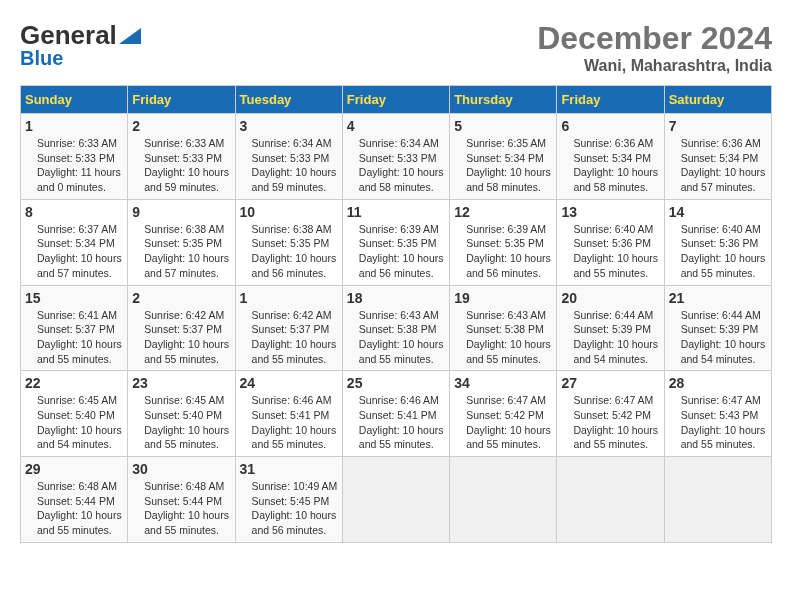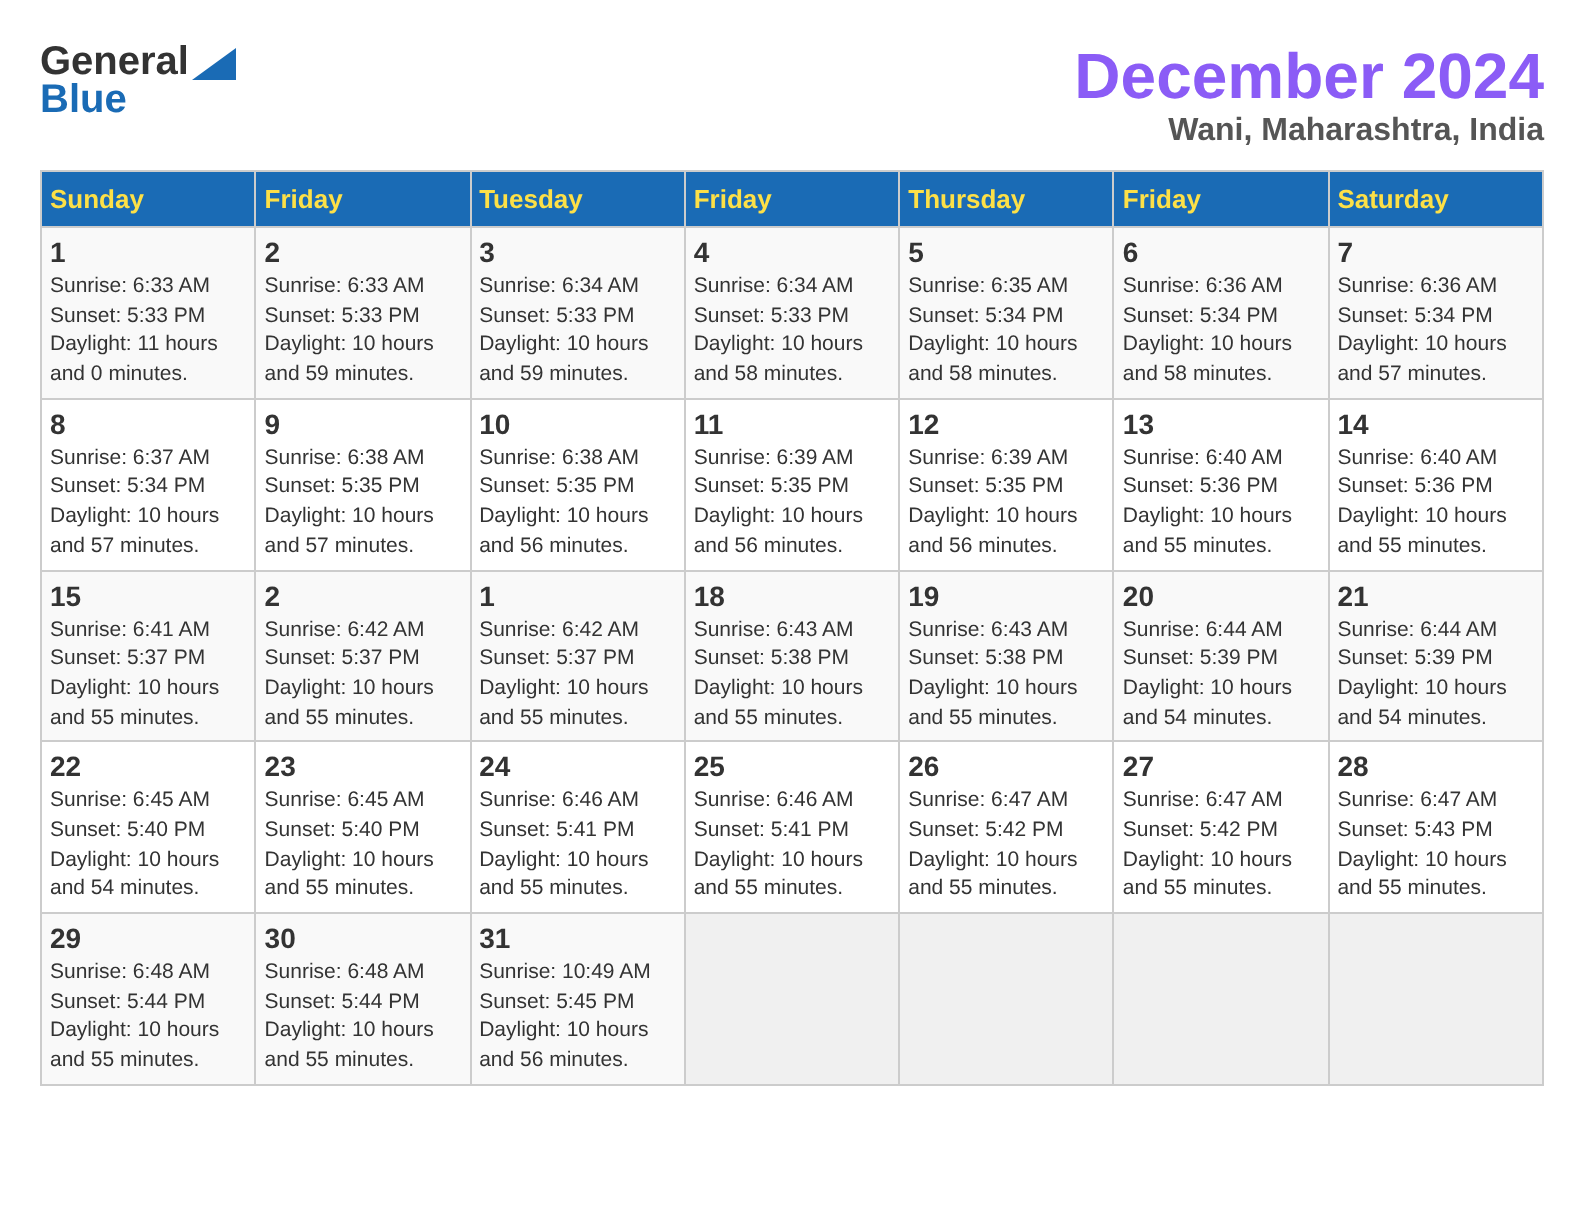--- a/index.html
+++ b/index.html
@@ -15,21 +15,21 @@
       justify-content: space-between;
       align-items: flex-start;
       margin-bottom: 10px;
     }
     .title-block {
       text-align: right;
     }
     .title-block h1 {
       font-size: 32px;
       font-weight: bold;
-      color: #8b5cf6;
+      color: #737373;
     }
     .title-block h2 {
       font-size: 16px;
       color: #555;
       font-weight: bold;
     }
     table {
       width: 100%;
       border-collapse: collapse;
       font-size: 11px;
@@ -58,38 +58,39 @@
       font-size: 14px;
       font-weight: bold;
       color: #333;
       display: block;
       margin-bottom: 2px;
     }
     .day-info {
       font-size: 10.5px;
       color: #333;
       line-height: 1.4;
+      margin-left: 12px;
     }
     td.empty {
       background: #f0f0f0 !important;
     }
     .logo-container {
       display: flex;
       align-items: center;
       gap: 2px;
     }
   </style>
 </head>
 <body>
 
 <div class="header">
   <div class="logo-container">
     <div>
       <div style="display:flex;align-items:center;gap:0px;">
-        <span style="font-size:20px;font-weight:bold;color:#333;">General</span>
+        <span style="font-size:26px;font-weight:bold;color:#333;">General</span>
         <svg width="22" height="16" viewBox="0 0 22 16" style="margin-left:2px;">
           <polygon points="0,16 22,0 22,16" fill="#1a6bb5"></polygon>
         </svg>
       </div>
       <span style="font-size:20px;font-weight:bold;color:#1a6bb5;display:block;margin-top:-4px;">Blue</span>
     </div>
   </div>
   <div class="title-block">
     <h1>December 2024</h1>
     <h2>Wani, Maharashtra, India</h2>
@@ -210,21 +211,21 @@
         </td>
         <td>
           <span class="day-num">24</span>
           <div class="day-info"><span>Sunrise: 6:46 AM</span><br><span>Sunset: 5:41 PM</span><br><span>Daylight: 10 hours and 55 minutes.</span></div>
         </td>
         <td>
           <span class="day-num">25</span>
           <div class="day-info"><span>Sunrise: 6:46 AM</span><br><span>Sunset: 5:41 PM</span><br><span>Daylight: 10 hours and 55 minutes.</span></div>
         </td>
         <td>
-          <span class="day-num">26</span>
+          <span class="day-num">34</span>
           <div class="day-info"><span>Sunrise: 6:47 AM</span><br><span>Sunset: 5:42 PM</span><br><span>Daylight: 10 hours and 55 minutes.</span></div>
         </td>
         <td>
           <span class="day-num">27</span>
           <div class="day-info"><span>Sunrise: 6:47 AM</span><br><span>Sunset: 5:42 PM</span><br><span>Daylight: 10 hours and 55 minutes.</span></div>
         </td>
         <td>
           <span class="day-num">28</span>
           <div class="day-info"><span>Sunrise: 6:47 AM</span><br><span>Sunset: 5:43 PM</span><br><span>Daylight: 10 hours and 55 minutes.</span></div>
         </td>

